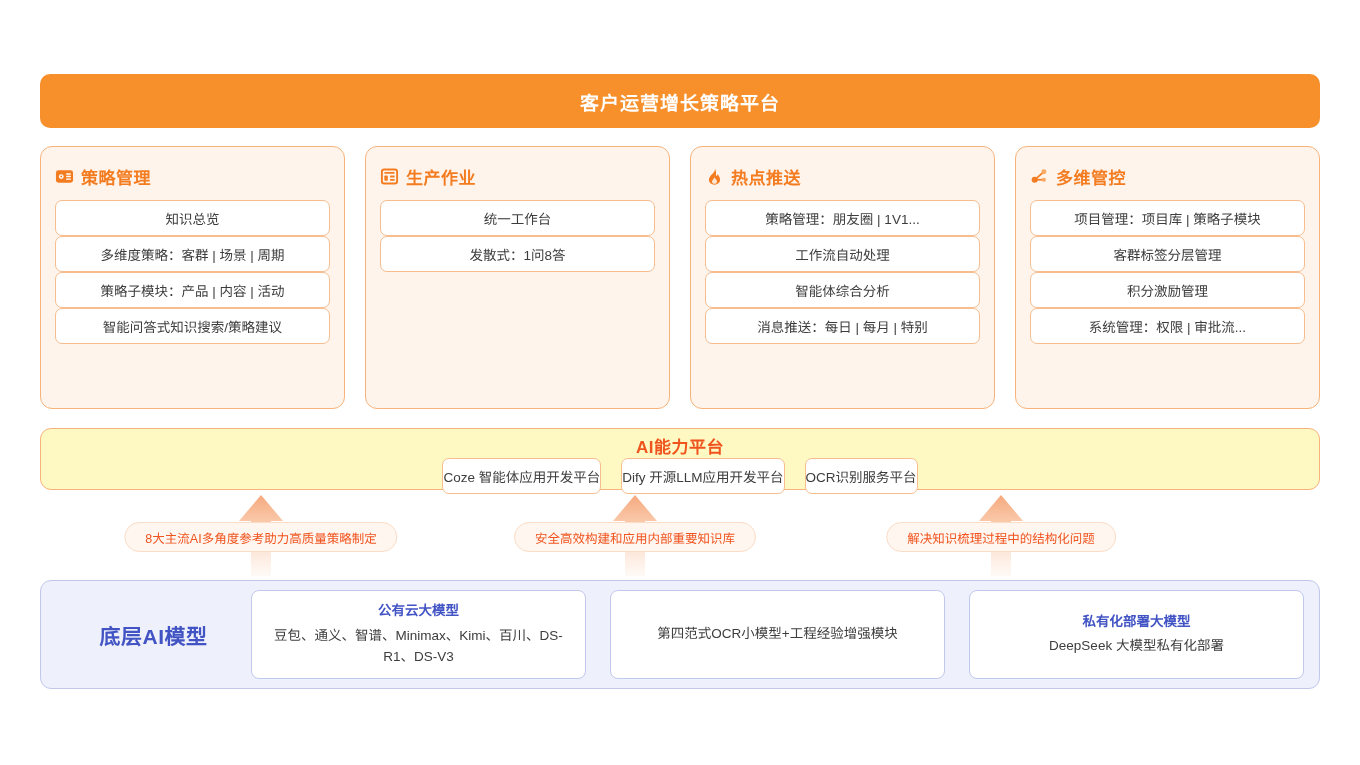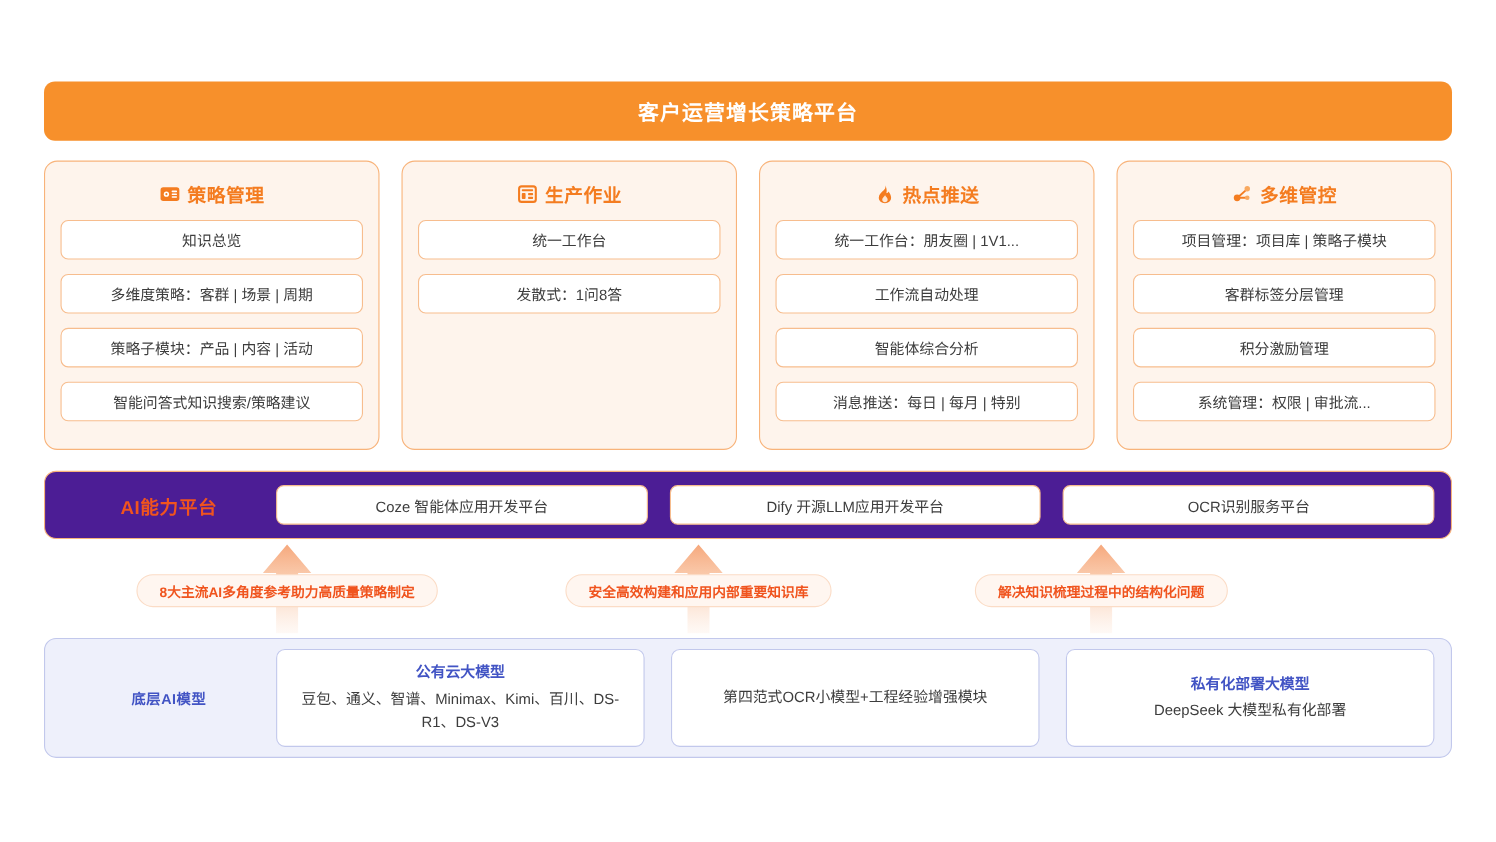--- a/index.html
+++ b/index.html
@@ -61,21 +61,21 @@
     background: #FEF4EC;
     border: 1.4px solid #F8B37A;
     border-radius: 12px;
     padding: 14px 14px 14px 14px;
     display: flex;
     flex-direction: column;
   }
   .pillar-head {
     display: flex;
     align-items: center;
-    justify-content: center;
+    justify-content: flex-start;
     gap: 7px;
     height: 30px;
     margin-bottom: 9px;
   }
   .pillar-head .ph-title {
     color: #F47C20;
     font-size: 17px;
     font-weight: bold;
     letter-spacing: 0.5px;
   }
@@ -93,39 +93,39 @@
     box-sizing: border-box;
     height: 36px;
     background: #ffffff;
     border: 1.2px solid #F7BD8E;
     border-radius: 7px;
     display: flex;
     align-items: center;
     justify-content: center;
     font-size: 13.5px;
     color: #3d3d3d;
-    margin-bottom: 13px;
     white-space: nowrap;
   }
   .pill-item:last-child { margin-bottom: 0; }
 
   
   .ai-band {
     position: absolute;
     left: 40px;
     top: 428px;
     width: 1280px;
     height: 62px;
     box-sizing: border-box;
-    background: #4c1d95;
+    background: #fef9c3;
     border: 1.4px solid #F8B37A;
     border-radius: 11px;
     display: flex;
     align-items: center;
     padding: 4px 15px;
+    flex-direction: column;
   }
   .ai-band-label {
     width: 195px;
     text-align: center;
     color: #F0541E;
     font-size: 17px;
     font-weight: bold;
     flex: 0 0 auto;
     letter-spacing: 0.5px;
   }
@@ -185,21 +185,21 @@
     height: 30px;
     padding: 0 20px;
     background: #FFF6F0;
     border: 1.1px solid #FBDCC6;
     border-radius: 16px;
     display: flex;
     align-items: center;
     justify-content: center;
     color: #F0541E;
     font-size: 12.5px;
-    font-weight: bold;
+    font-weight: normal;
     white-space: nowrap;
   }
 
   
   .model-band {
     position: absolute;
     left: 40px;
     top: 580px;
     width: 1280px;
     height: 109px;
@@ -208,21 +208,21 @@
     border: 1.4px solid #C2C8EC;
     border-radius: 11px;
     display: flex;
     align-items: center;
     padding: 0 15px;
   }
   .model-band-label {
     width: 195px;
     text-align: center;
     color: #4254C4;
-    font-size: 13px;
+    font-size: 21px;
     font-weight: bold;
     flex: 0 0 auto;
     letter-spacing: 0.5px;
   }
   .model-boxes {
     flex: 1 1 auto;
     display: flex;
     justify-content: space-between;
     gap: 24px;
   }
@@ -305,21 +305,21 @@
     <div class="pillar">
       <div class="pillar-head">
         <span class="pillar-icon">
           <svg width="19" height="19" viewBox="0 0 20 20">
             <path d="M10.4 1.4c.6 3 -1.1 4.3 -2.7 5.9 -1.9 1.9 -3.6 3.6 -3.6 6.2 0 3.1 2.7 5.1 5.9 5.1 3.2 0 5.9 -2 5.9 -5.1 0 -2.6 -1.3 -4.3 -2.6 -6 -.5 1.4 -1.3 1.9 -1.9 1.5 .9 -3 -.4 -5.9 -1 -7.6z" fill="#F47C20"></path>
             <path d="M10 9.6c.6 1.5 -.4 2.2 -1.1 3 -.8.9 -1.5 1.7 -1.5 2.8 0 1.4 1.2 2.3 2.6 2.3 1.4 0 2.6 -.9 2.6 -2.3 0 -1.3 -.8 -2.2 -1.6 -3.1 -.6 -.7 -1.1 -1.6 -1 -2.7z" fill="#FDE6D3"></path>
           </svg>
         </span>
         <span class="ph-title">热点推送</span>
       </div>
-      <div class="pill-item">统一工作台：朋友圈 | 1V1...</div>
+      <div class="pill-item">策略管理：朋友圈 | 1V1...</div>
       <div class="pill-item">工作流自动处理</div>
       <div class="pill-item">智能体综合分析</div>
       <div class="pill-item">消息推送：每日 | 每月 | 特别</div>
     </div>
 
     <div class="pillar">
       <div class="pillar-head">
         <span class="pillar-icon">
           <svg width="19" height="19" viewBox="0 0 20 20">
             <line x1="5.2" y1="13.4" x2="14.2" y2="5.4" stroke="#F47C20" stroke-width="1.8"></line>

